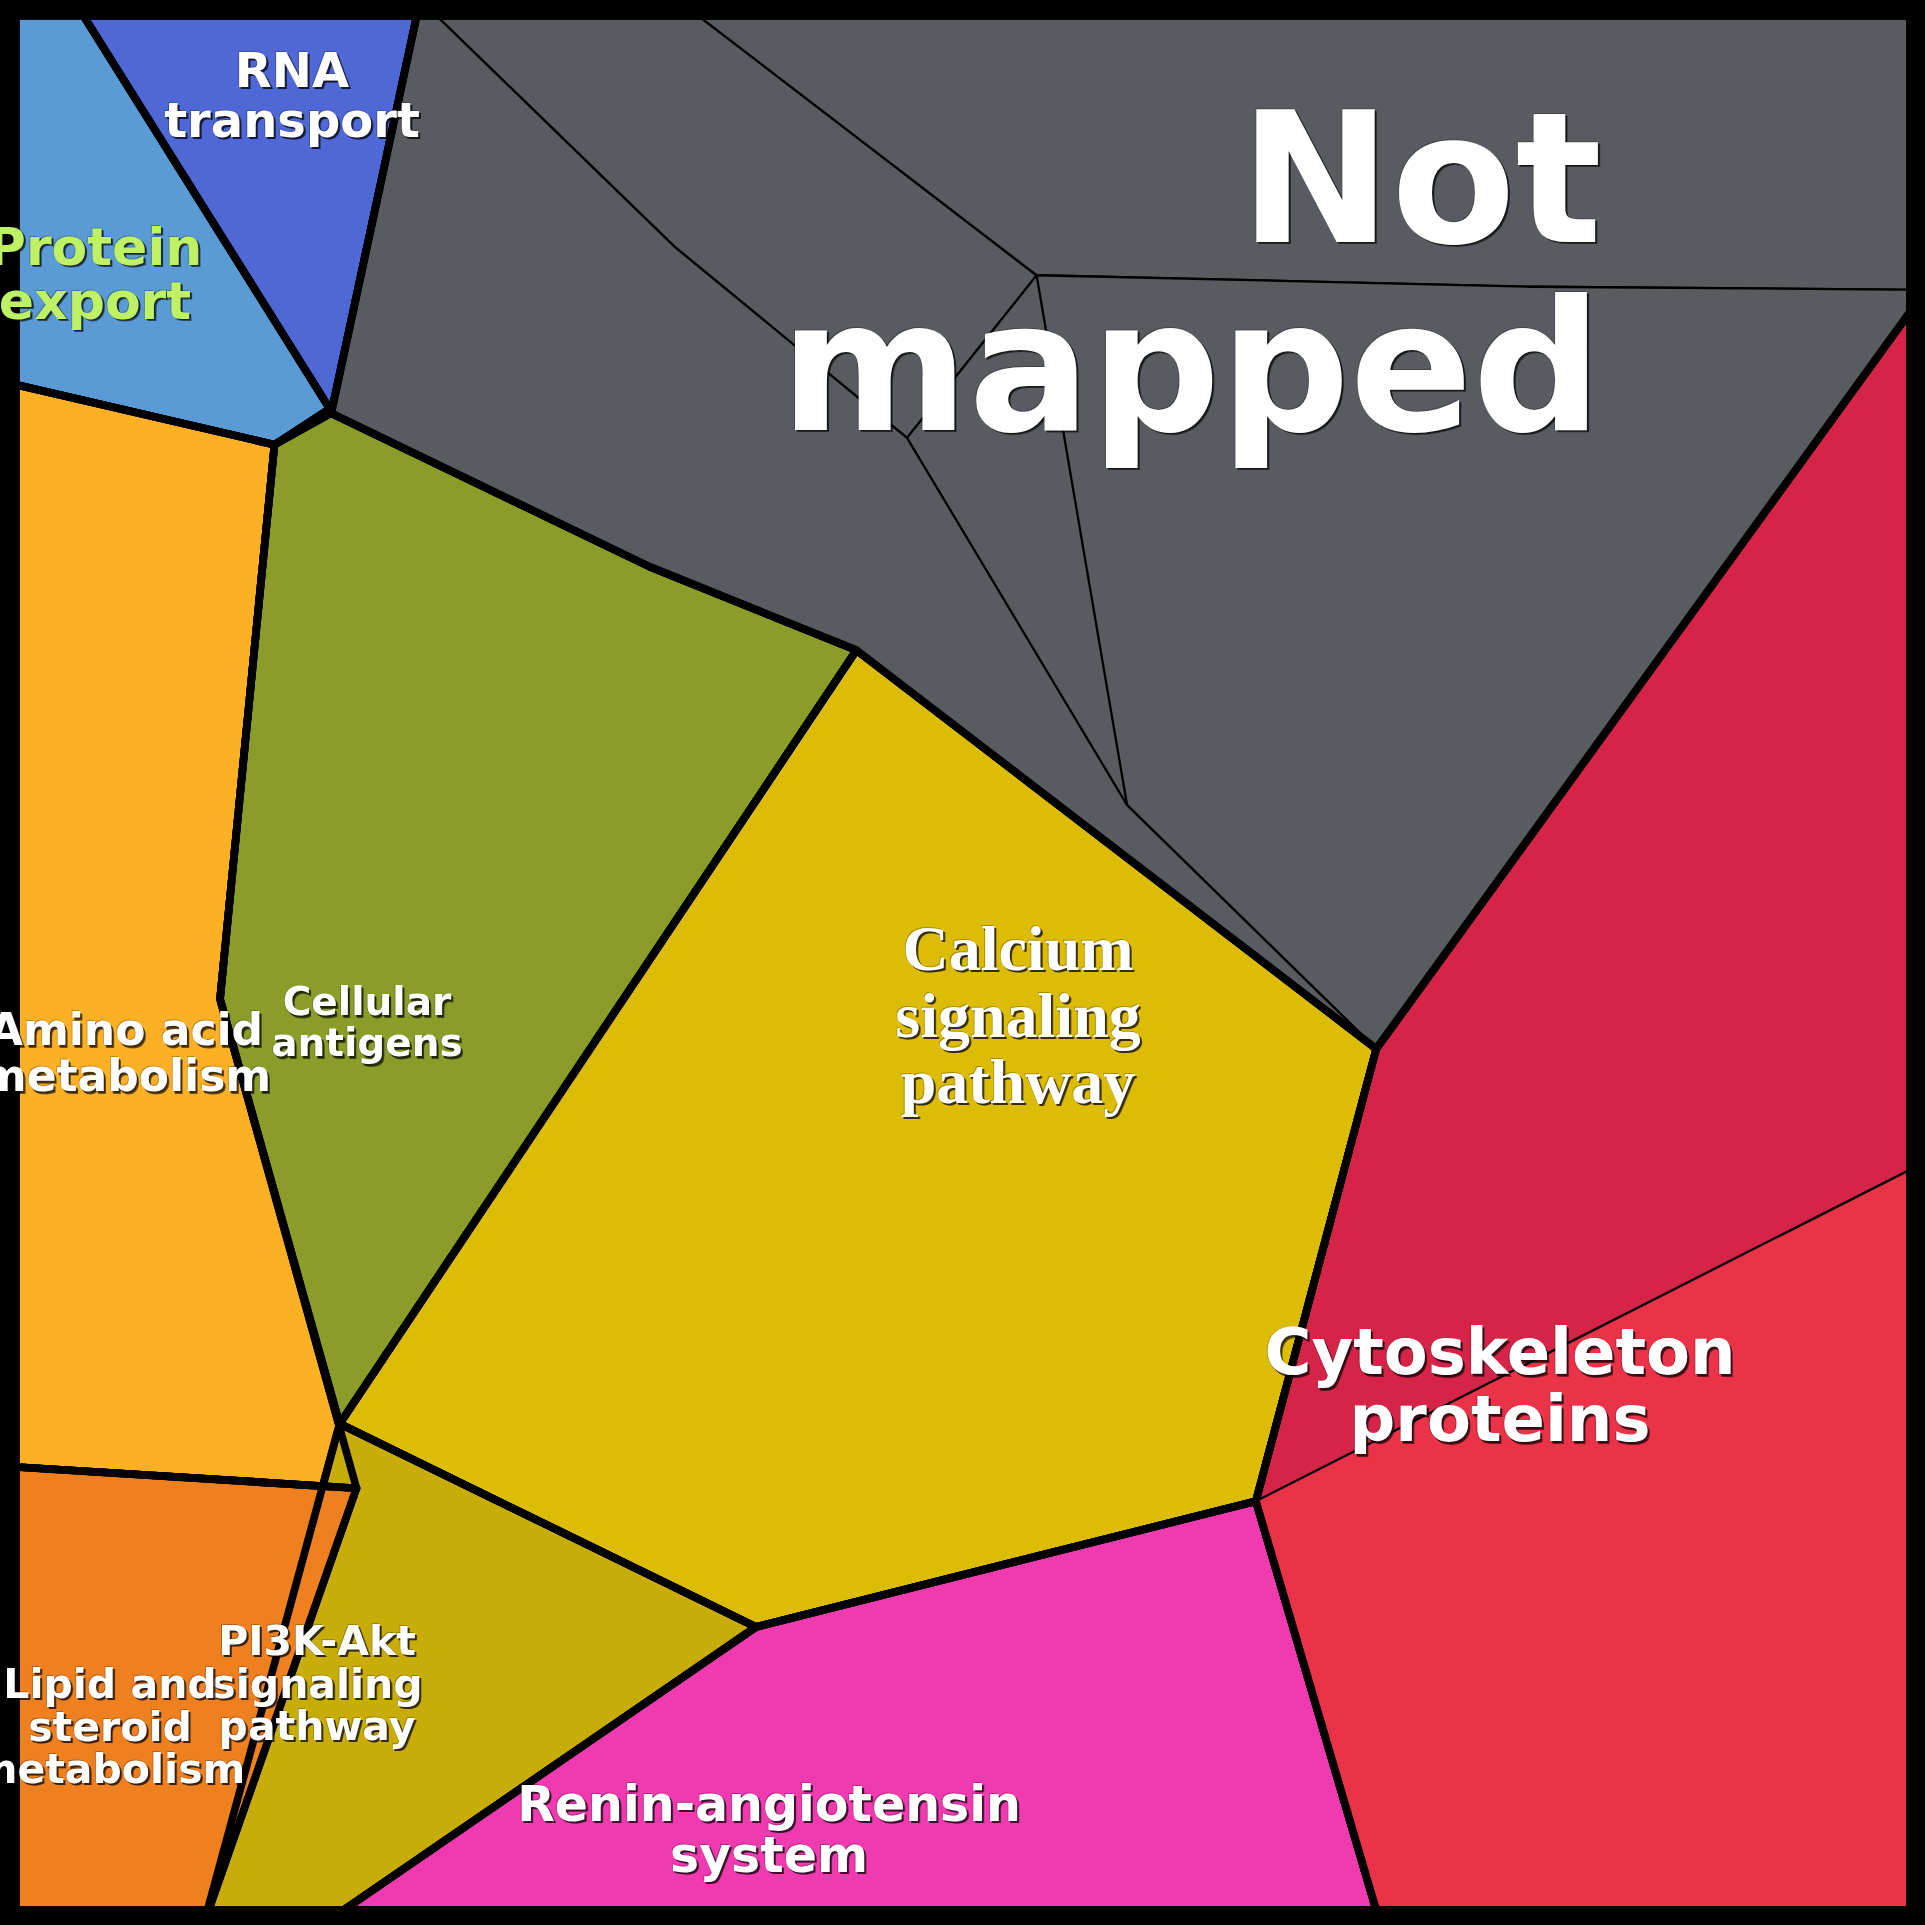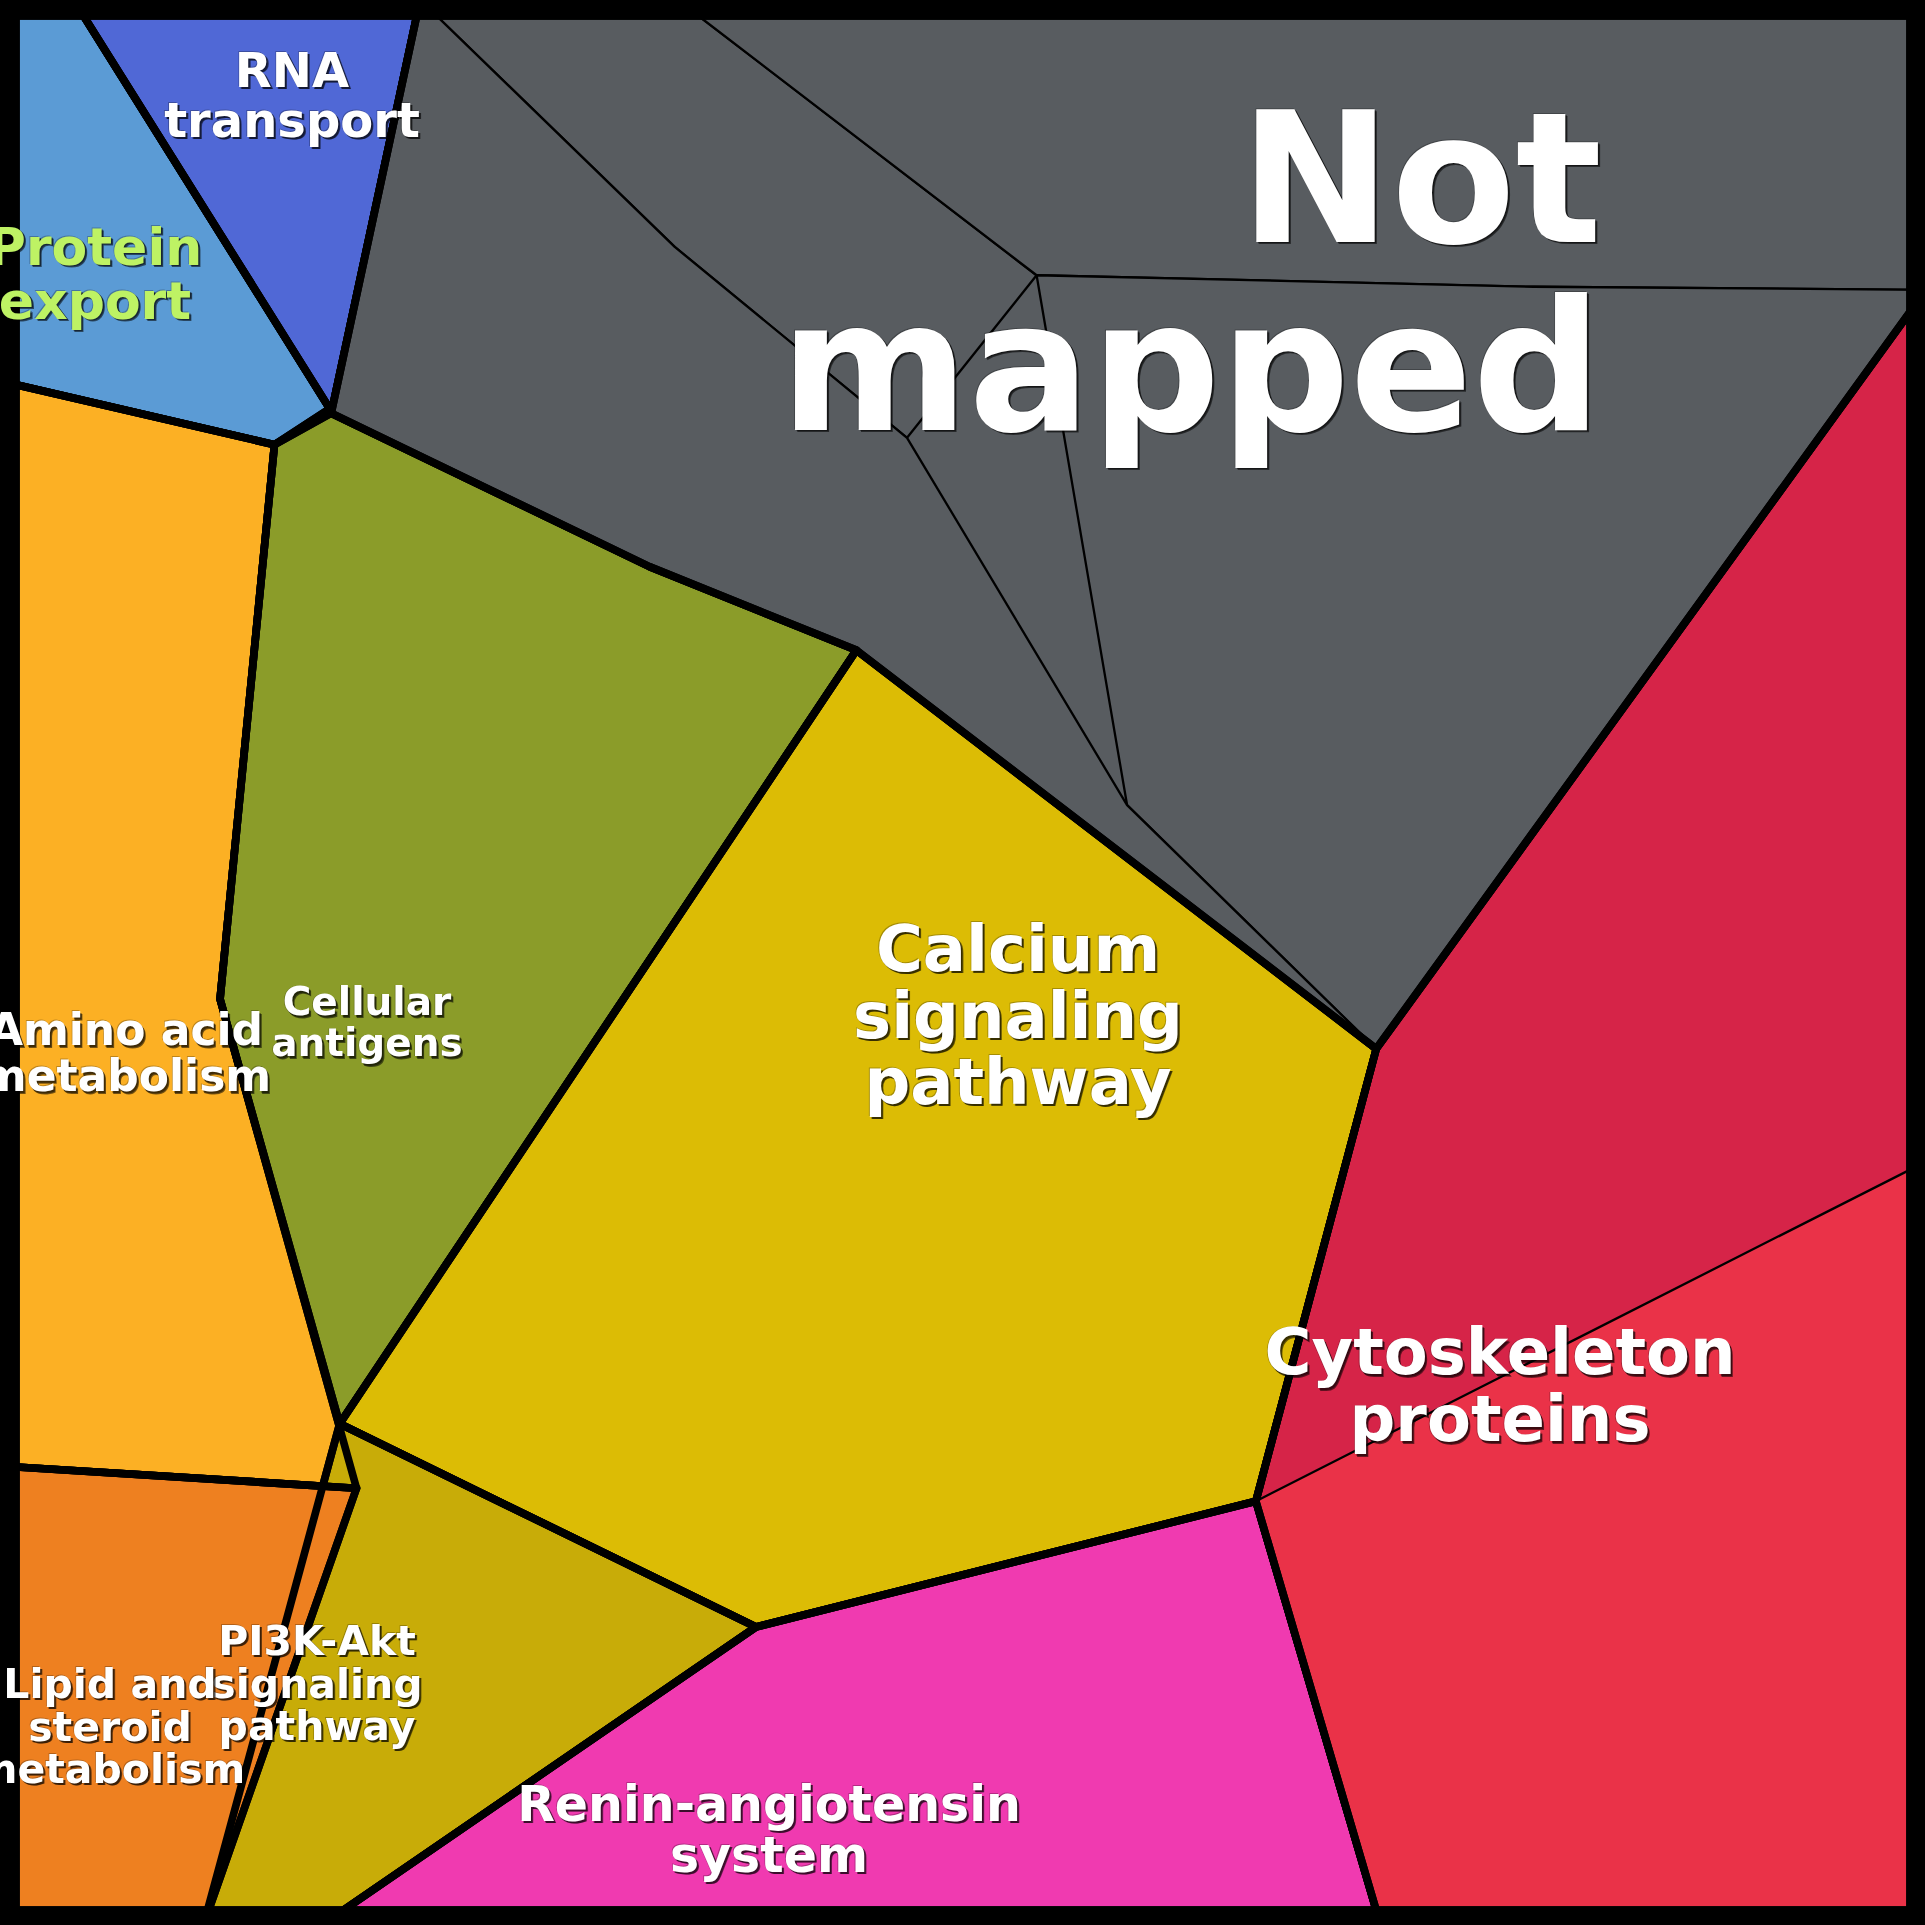--- a/index.html
+++ b/index.html
@@ -102,21 +102,21 @@
       <div class="cell-label" style="left: 95px; top: 274px; font-size: 52px; color: #bef264;">Protein
 export</div>
       <div class="cell-label" style="left: 284px; top: 96px; font-size: 48px; color: rgb(255, 255, 255); margin-left: 8px;">RNA
 transport</div>
       <div class="cell-label" style="left: 1191px; top: 274px; font-size: 181px; color: rgb(255, 255, 255); text-align: right;">Not
 mapped</div>
       <div class="cell-label" style="left: 126px; top: 1053px; font-size: 44px; color: rgb(255, 255, 255);">Amino acid
 metabolism</div>
       <div class="cell-label" style="left: 367px; top: 1023px; font-size: 39px; color: rgb(255, 255, 255);">Cellular
 antigens</div>
-      <div class="cell-label" style="left: 1018px; top: 1016px; font-size: 64px; color: rgb(255, 255, 255);">Calcium
+      <div class="cell-label" style="left: 1018px; top: 1016px; font-size: 64px; color: rgb(255, 255, 255); font-family: Liberation Serif, serif;">Calcium
 signaling
 pathway</div>
       <div class="cell-label" style="left: 317px; top: 1684px; font-size: 41px; color: rgb(255, 255, 255);">PI3K-Akt
 signaling
 pathway</div>
       <div class="cell-label" style="left: 110px; top: 1727px; font-size: 41px; color: rgb(255, 255, 255);">Lipid and
 steroid
 metabolism</div>
       <div class="cell-label" style="left: 769px; top: 1831px; font-size: 49px; color: rgb(255, 255, 255);">Renin-angiotensin
 system</div>

